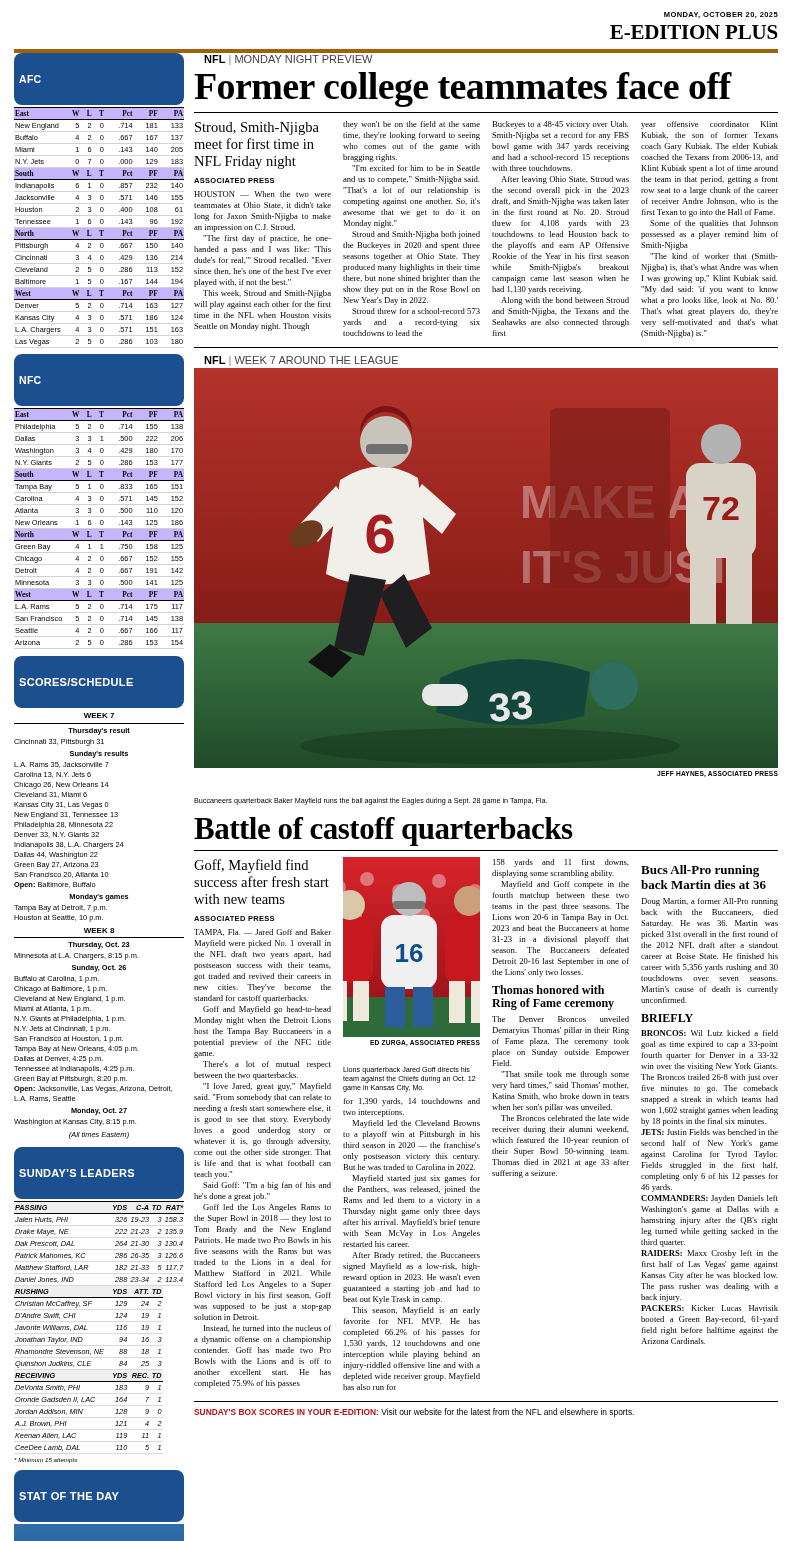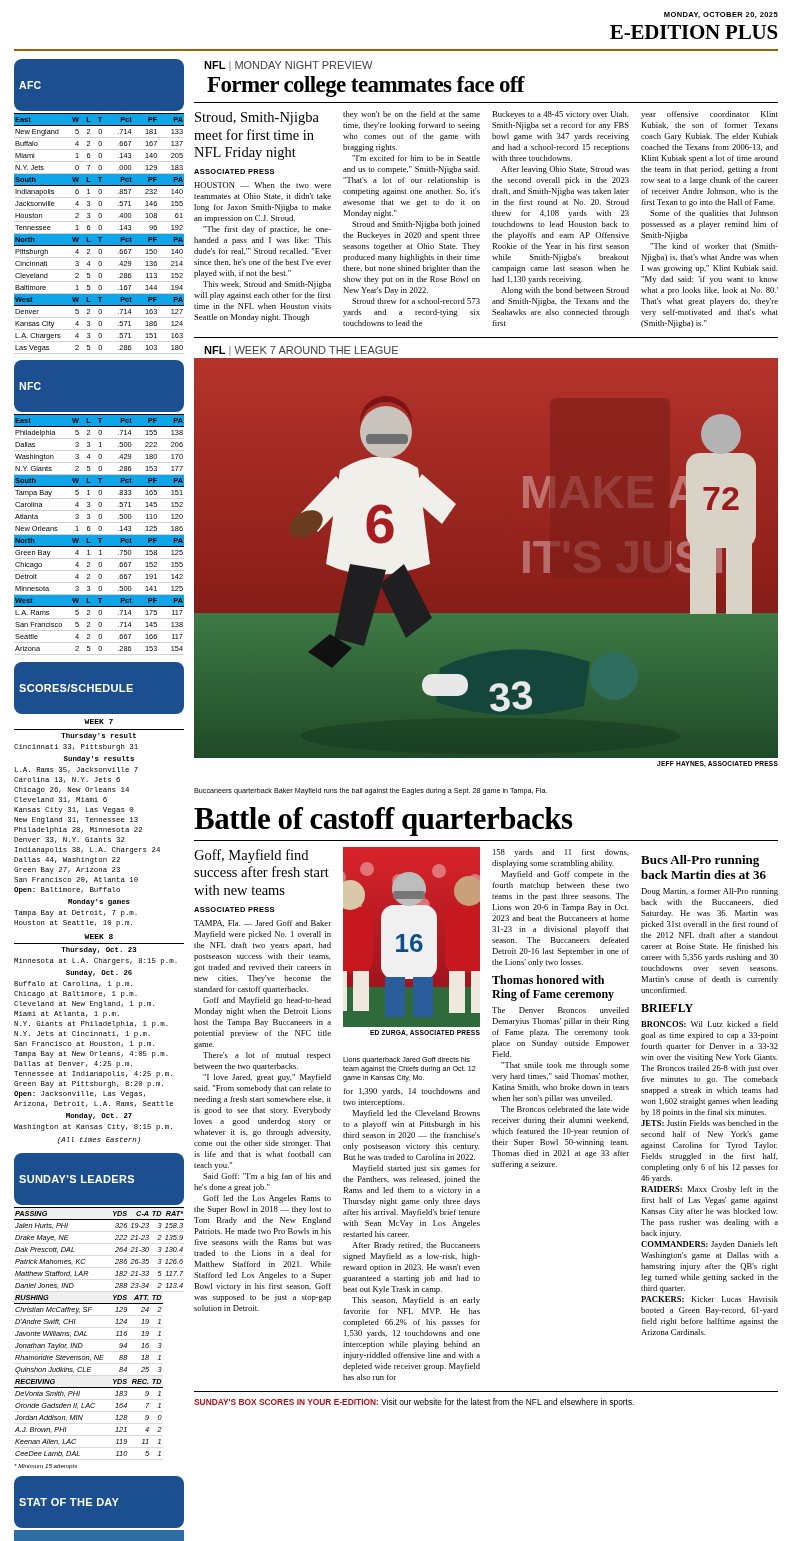--- a/index.html
+++ b/index.html
@@ -6,47 +6,47 @@
   html, body { margin:0; padding:0; }
   body {
     width: 792px;
     font-family: "Liberation Serif", serif;
     background: #ffffff;
     color: #000000;
   }
   .page { width:792px; min-height:1541px; padding: 10px 14px 8px 14px; position:relative; }
 
   
-  .masthead { text-align:right; border-bottom:2px solid #a16207; padding-bottom:4px; margin-bottom:8px; }
+  .masthead { text-align:right; border-bottom:4px solid #a16207; padding-bottom:4px; margin-bottom:0; }
   .masthead .date { font-family:"Liberation Sans",sans-serif; font-size:7.5px; font-weight:bold; letter-spacing:.4px; }
   .masthead .brand { font-family:"Liberation Serif",serif; font-size:21px; font-weight:bold; letter-spacing:-.2px; margin-top:1px; }
 
   .layout { display:flex; gap:10px; align-items:flex-start; }
   .railcol { width:170px; flex:0 0 170px; }
   .maincol { flex:1 1 auto; }
 
   
   .railhead {
     background:#1c4f8f; color:#fff; font-family:"Liberation Sans",sans-serif;
     font-weight:bold; font-size:10.5px; letter-spacing:.3px; padding:20px 5px; margin-bottom:2px;border-radius:8px;
   }
   .railhead.big { font-size:11px; }
 
   
   table.stand { width:100%; border-collapse:collapse; font-family:"Liberation Sans",sans-serif; font-size:7.4px; }
   table.stand td, table.stand th { padding:1px 1px; text-align:right; white-space:nowrap; }
   table.stand td.team, table.stand th.team { text-align:left; width:50px; }
   table.stand tr.divhdr td, table.stand tr.divhdr th {
-    font-weight:bold; border-bottom:.8px solid #000; border-top:.8px solid #000; background:#0ea5e9;
+    font-weight:bold; border-bottom:.8px solid #000; border-top:.8px solid #000; background:#c4b5fd;font-family:Liberation Serif, serif;
   }
   table.stand tr.divhdr td.team { font-weight:bold; }
   table.stand tr.row td { border-bottom:.4px solid #d2d2d2; }
 
   
-  .sched { font-family:Liberation Mono, monospace; font-size:7.4px; line-height:1.35; }
+  .sched { font-family:Liberation Sans, sans-serif; font-size:7.4px; line-height:1.35; }
   .sched .wk { text-align:center; font-weight:bold; font-size:8px; border-bottom:.8px solid #000; margin:3px 0 2px; padding-bottom:1px;}
   .sched .dayhdr { text-align:center; font-weight:bold; margin:2px 0 1px; }
   .sched .ln { }
   .sched .ital { font-style:italic; text-align:center; margin-top:3px; }
   .sched b { font-weight:bold; }
 
   
   .lead { font-family:"Liberation Sans",sans-serif; font-size:7.3px;font-style:italic; }
   .lead table { width:100%; border-collapse:collapse; }
   .lead td { padding:1px 1px; text-align:right; white-space:nowrap; }
@@ -56,21 +56,21 @@
   .lead .note { font-size:6.2px; margin-top:2px; }
 
   
   .sotd-photo { width:100%; height:190px; background:#14406b; position:relative; overflow:hidden; margin-top:2px; }
 
   
   .kicker { font-family:Liberation Sans, sans-serif; font-size:11px; margin-bottom:2px;padding-left:10px; }
   .kicker b { font-weight:bold; }
   .kicker span.sep { color:#888; }
   .kicker .lbl { color:#444; }
-  .hl-1 { font-family:"Liberation Serif",serif; font-weight:bold; font-size:23px; line-height:1.02; letter-spacing:-.6px; margin:0 0 6px 13px; }
+  .hl-1 { font-family:"Liberation Serif",serif; font-weight:bold; font-size:38px; line-height:1.02; letter-spacing:-.6px; margin:0 0 6px 0; }
   .rule { border:0; border-top:1px solid #000; margin:4px 0 6px; }
 
   .cols3 { display:flex; gap:12px; }
   .cols3 > div { flex:1 1 0; }
   .deck { font-family:"Liberation Serif",serif; font-size:14.5px; line-height:1.18; font-weight:normal; margin-bottom:6px; }
   .byline { font-family:"Liberation Sans",sans-serif; font-size:7.5px; font-weight:bold; letter-spacing:.3px; margin-bottom:4px; }
   p.body { font-family:"Liberation Serif",serif; font-size:8.6px; line-height:1.28; margin:0; text-align:justify; text-indent:9px; }
   p.body.first { text-indent:0; }
 
   
@@ -800,20 +800,21 @@
         <div>
           <div class="deck">Goff, Mayfield find success after fresh start with new teams</div>
           <div class="byline">ASSOCIATED PRESS</div>
           <div id="w7-c1">
               <p class="body first">TAMPA, Fla. — Jared Goff and Baker Mayfield were picked No. 1 overall in the NFL draft two years apart, had postseason success with their teams, got traded and revived their careers in new cities. They've become the standard for castoff quarterbacks.</p>
               <p class="body">Goff and Mayfield go head-to-head Monday night when the Detroit Lions host the Tampa Bay Buccaneers in a potential preview of the NFC title game.</p>
               <p class="body">There's a lot of mutual respect between the two quarterbacks.</p>
               <p class="body">"I love Jared, great guy," Mayfield said. "From somebody that can relate to needing a fresh start somewhere else, it is good to see that story. Everybody loves a good underdog story or whatever it is, go through adversity, come out the other side stronger. That is life and that is what football can teach you."</p>
               <p class="body">Said Goff: "I'm a big fan of his and he's done a great job."</p>
               <p class="body">Goff led the Los Angeles Rams to the Super Bowl in 2018 — they lost to Tom Brady and the New England Patriots. He made two Pro Bowls in his five seasons with the Rams but was traded to the Lions in a deal for Matthew Stafford in 2021. While Stafford led Los Angeles to a Super Bowl victory in his first season, Goff was supposed to be just a stop-gap solution in Detroit.</p>
+              <p class="body">Instead, he turned into the nucleus of a dynamic offense on a championship contender. Goff has made two Pro Bowls with the Lions and is off to another excellent start. He has completed 75.9% of his passes</p>
             </div>
         </div>
         <div>
           <div class="photo2">
             <svg width="100%" height="100%" viewBox="0 0 185 180" preserveAspectRatio="xMidYMid slice">
               <defs>
                 <linearGradient id="kcbg" x1="0" y1="0" x2="0" y2="1">
                   <stop offset="0" stop-color="#d8232a"></stop>
                     <stop offset="1" stop-color="#8e1117"></stop>
                 </linearGradient>
@@ -879,22 +880,22 @@
         </div>
         <div>
           <div class="subhead big">Bucs All-Pro running back Martin dies at 36</div>
           <div id="w7-martin">
               <p class="body first">Doug Martin, a former All-Pro running back with the Buccaneers, died Saturday. He was 36. Martin was picked 31st overall in the first round of the 2012 NFL draft after a standout career at Boise State. He finished his career with 5,356 yards rushing and 30 touchdowns over seven seasons. Martin's cause of death is currently unconfirmed.</p>
             </div>
           <div class="subhead">BRIEFLY</div>
           <div id="w7-briefly">
               <p class="body first"><b>BRONCOS:</b> Wil Lutz kicked a field goal as time expired to cap a 33-point fourth quarter for Denver in a 33-32 win over the visiting New York Giants. The Broncos trailed 26-8 with just over five minutes to go. The comeback snapped a streak in which teams had won 1,602 straight games when leading by 18 points in the final six minutes.</p>
               <p class="body first"><b>JETS:</b> Justin Fields was benched in the second half of New York's game against Carolina for Tyrod Taylor. Fields struggled in the first half, completing only 6 of his 12 passes for 46 yards.</p>
+              <p class="body first"><b>COMMANDERS:</b> Jayden Daniels left Washington's game at Dallas with a hamstring injury after the QB's right leg turned while getting sacked in the third quarter.</p>
               <p class="body first"><b>RAIDERS:</b> Maxx Crosby left in the first half of Las Vegas' game against Kansas City after he was blocked low. The pass rusher was dealing with a back injury.</p>
-              <p class="body first"><b>COMMANDERS:</b> Jayden Daniels left Washington's game at Dallas with a hamstring injury after the QB's right leg turned while getting sacked in the third quarter.</p>
               <p class="body first"><b>PACKERS:</b> Kicker Lucas Havrisik booted a Green Bay-record, 61-yard field right before halftime against the Arizona Cardinals.</p>
             </div>
         </div>
       </div>
 
       <div class="footer-bar">
         <b>SUNDAY'S BOX SCORES IN YOUR E-EDITION:</b><span> Visit our website for the latest from the NFL and elsewhere in sports.</span>
       </div>
     </div>
   </div>

